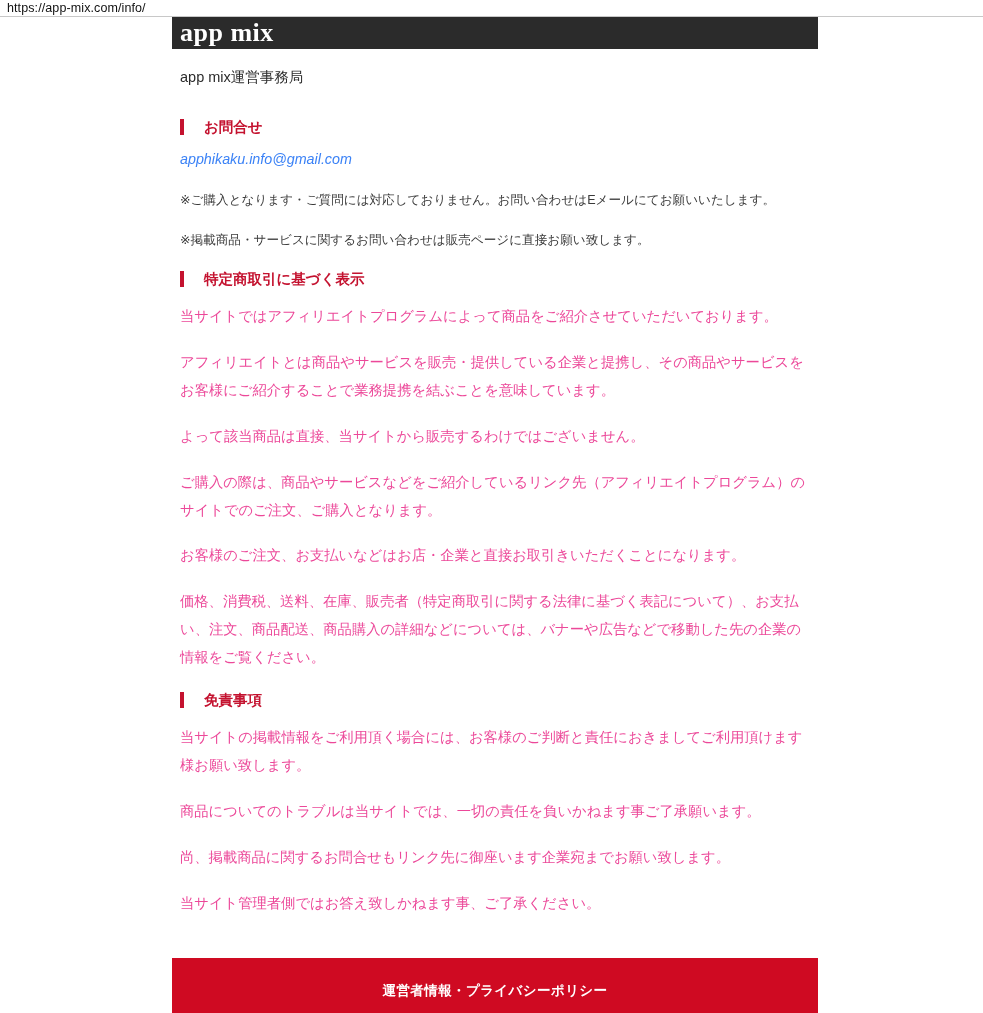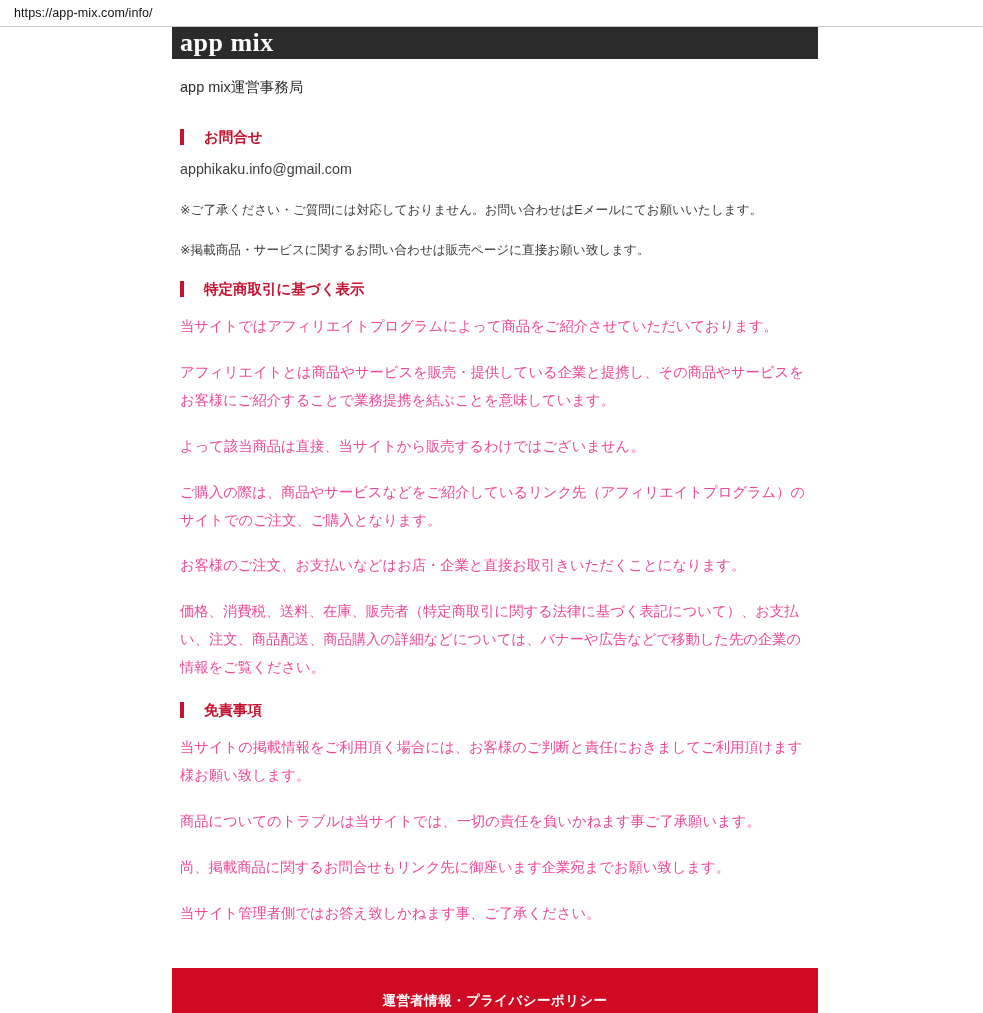--- a/index.html
+++ b/index.html
@@ -5,26 +5,26 @@
   * { box-sizing: border-box; }
   html, body {
     margin: 0; padding: 0;
     background: #ffffff;
     font-family: "Liberation Sans", "DejaVu Sans", sans-serif;
   }
   body { width: 983px; height: 1013px; overflow: hidden; position: relative; }
 
   
   .urlbar {
-    height: 27px;
+    height: 17px;
     background: #ffffff;
     border-bottom: 1px solid #c8c8c8;
     display: flex;
     align-items: center;
-    padding-left: 14px;
+    padding-left: 7px;
   }
   .urlbar .url {
     font-size: 12.5px;
     color: #111;
     letter-spacing: 0.1px;
     white-space: nowrap;
   }
 
   
   .page {
@@ -89,22 +89,23 @@
     margin: 0 0 18px 0;
   }
   p.small {
     font-size: 12.6px;
     color: #3a3a3a;
     line-height: 1.9;
     margin: 0 0 16px 0;
   }
   p.mail {
     font-size: 14.3px;
-    color: #404040;
+    color: #3b82f6;
     margin: 0 0 22px 0;
+    font-style: italic;
   }
 
   .spacer-lg { height: 22px; }
 
   
   .site-footer {
     background: #cf0a22;
     width: 646px;
     margin-left: 172px;
     padding: 24px 10px 26px 10px;
@@ -134,21 +135,21 @@
     <div class="site-header">
       <span class="site-title">app mix</span>
     </div>
 
     <div class="content">
 
       <p class="org-line">app mix運営事務局</p>
 
       <h2 class="sec">お問合せ</h2>
       <p class="mail">apphikaku.info@gmail.com</p>
-      <p class="small">※ご了承ください・ご質問には対応しておりません。お問い合わせはEメールにてお願いいたします。</p>
+      <p class="small">※ご購入となります・ご質問には対応しておりません。お問い合わせはEメールにてお願いいたします。</p>
       <p class="small">※掲載商品・サービスに関するお問い合わせは販売ページに直接お願い致します。</p>
 
       <h2 class="sec sec-gap-top">特定商取引に基づく表示</h2>
       <p class="body">当サイトではアフィリエイトプログラムによって商品をご紹介させていただいております。</p>
       <p class="body">アフィリエイトとは商品やサービスを販売・提供している企業と提携し、その商品やサービスをお客様にご紹介することで業務提携を結ぶことを意味しています。</p>
       <p class="body">よって該当商品は直接、当サイトから販売するわけではございません。</p>
       <p class="body">ご購入の際は、商品やサービスなどをご紹介しているリンク先（アフィリエイトプログラム）のサイトでのご注文、ご購入となります。</p>
       <p class="body">お客様のご注文、お支払いなどはお店・企業と直接お取引きいただくことになります。</p>
       <p class="body">価格、消費税、送料、在庫、販売者（特定商取引に関する法律に基づく表記について）、お支払い、注文、商品配送、商品購入の詳細などについては、バナーや広告などで移動した先の企業の情報をご覧ください。</p>
 

